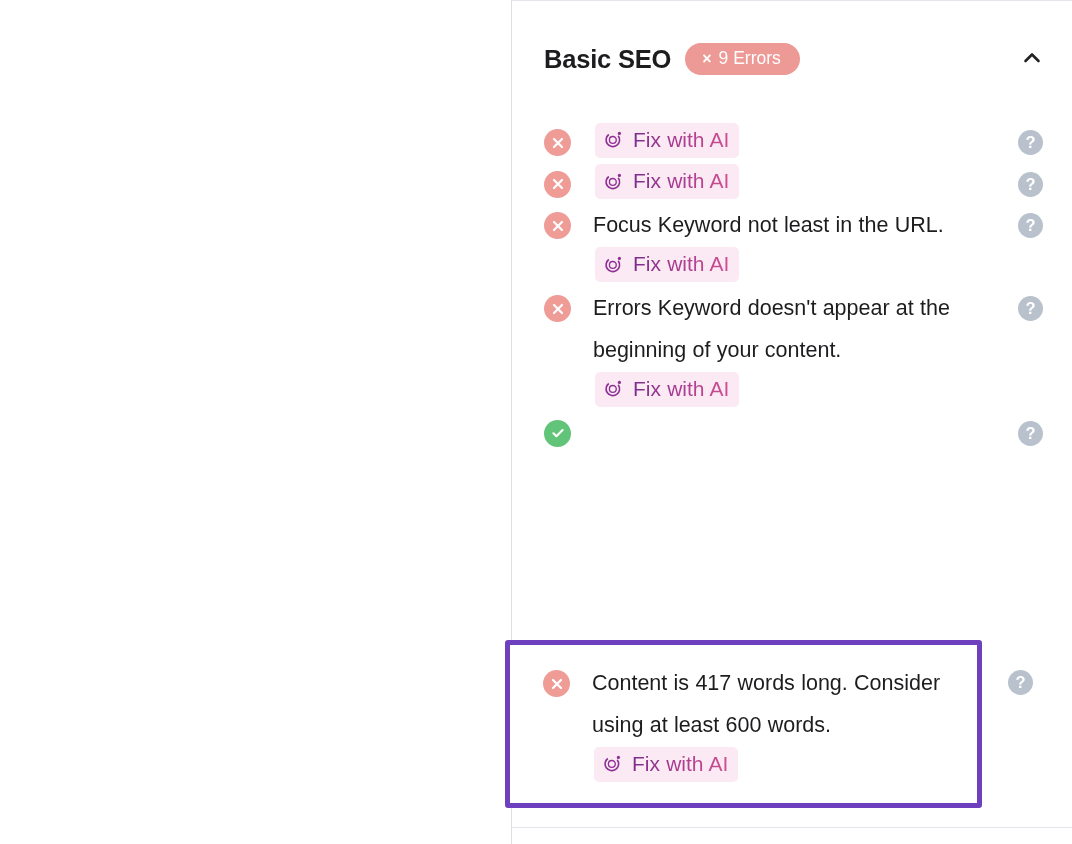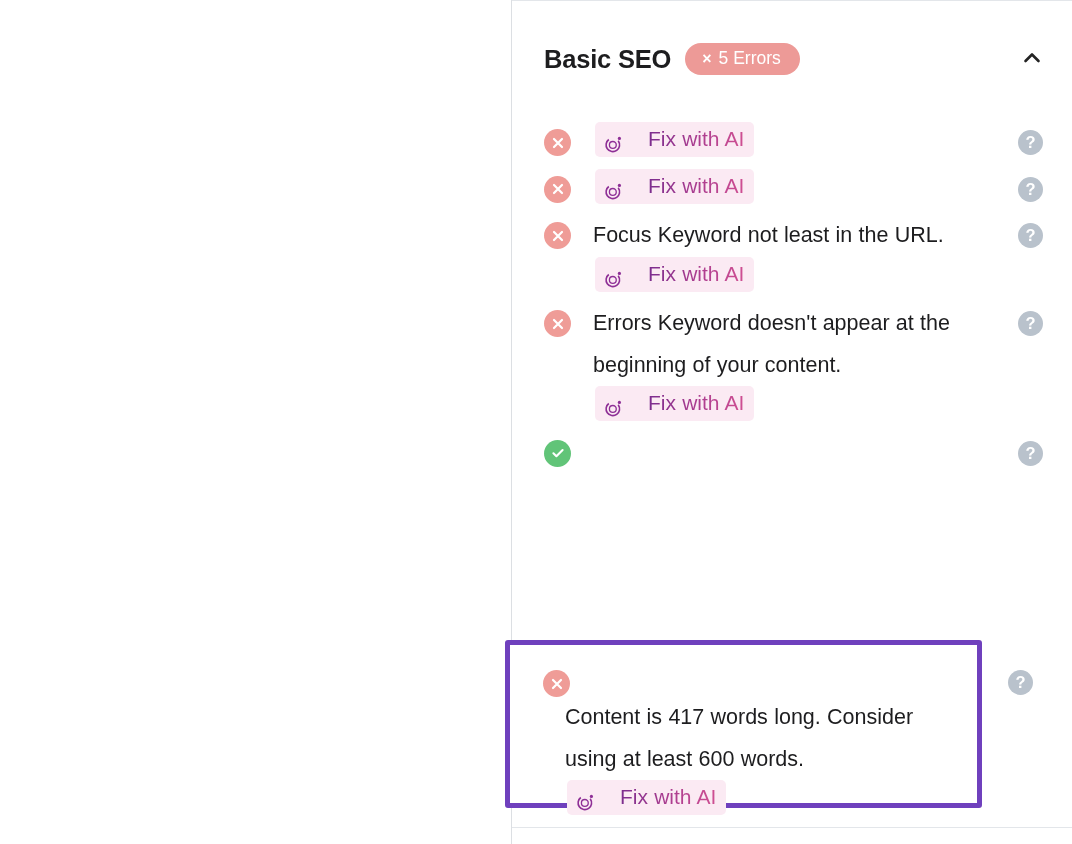--- a/index.html
+++ b/index.html
@@ -150,22 +150,22 @@
     font-size: 21.5px;
     line-height: 41.5px;
     color: #1d1d1f;
     font-weight: 400;
     word-spacing: 0.3px;
   }
 
   
   .fix-ai {
     display: inline-flex;
-    align-items: flex-end;
-    gap: 25px;
+    align-items: center;
+    gap: 10px;
     background: #fbeaf3;
     border-radius: 5px;
     padding: 2px 10px 3px 9px;
     vertical-align: baseline;
     cursor: pointer;
     line-height: 30px;
     white-space: nowrap;
     margin-left: 2px;
   }
 
@@ -218,21 +218,20 @@
     left: 511px;
     top: 645px;
     width: 465px;
     height: 158px;
     background: #ffffff;
     z-index: 6;
     display: flex;
     align-items: flex-start;
     padding-left: 32px;
     padding-top: 18px;
-    flex-direction: column;
   }
 
   .highlighted-row .item-body { max-width: 380px; }
 
   .help-icon-outside {
     position: absolute;
     left: 1008px;
     top: 670px;
     width: 25px;
     height: 25px;
@@ -258,21 +257,21 @@
 
   <div class="panel">
 
     <div class="panel-top-rule"></div>
 
     <div class="section-header">
       <span class="section-title">Basic SEO</span>
 
       <span class="errors-badge">
         <span class="x-glyph">×</span>
-        <span>5 Errors</span>
+        <span>9 Errors</span>
       </span>
 
       <button class="collapse-btn">
         <span>
           <svg width="24" height="24" viewBox="0 0 24 24" fill="none">
             <path d="M5.5 15 L12 8.5 L18.5 15" stroke="#232323" stroke-width="2.6" stroke-linecap="round" stroke-linejoin="round"></path>
           </svg>
         </span>
       </button>
     </div>

